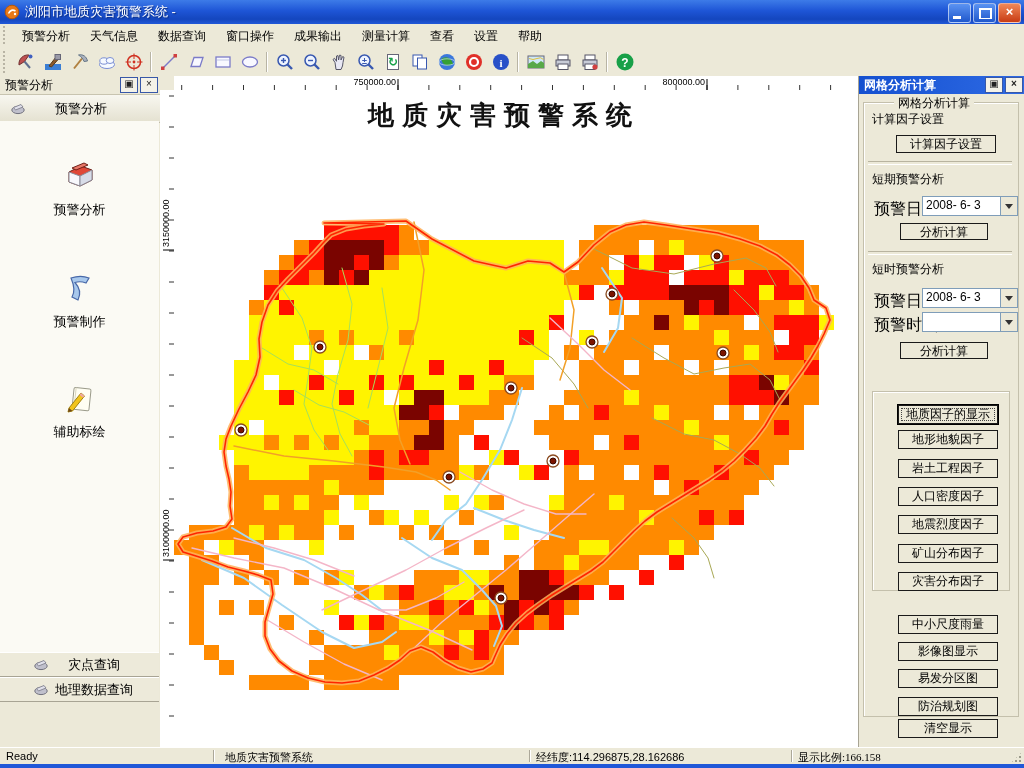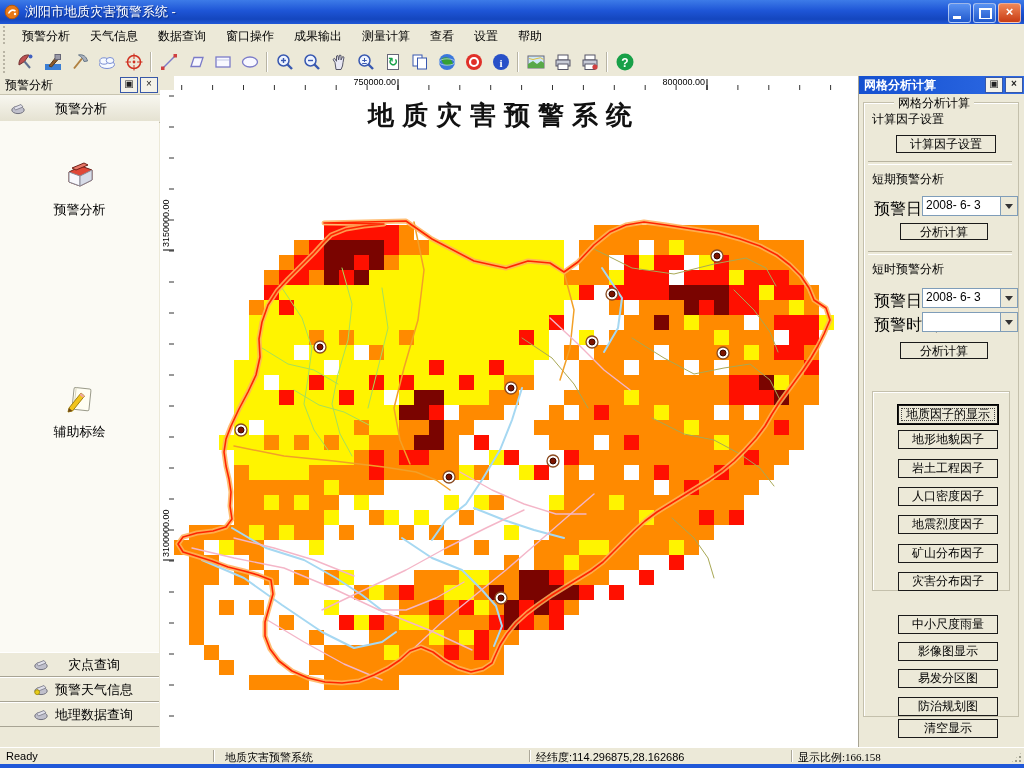--- a/index.html
+++ b/index.html
@@ -290,45 +290,40 @@
         </span>
         <span class="hdr-label">预警分析</span>
       </div>
       <div id="lp-items">
           <div class="lp-item" style="top: 38px;"><span><svg width="38" height="36" viewBox="0 0 36 36">
                 <path d="M7,13 L19,7 L30,11 L30,21 L18,27 L7,23 Z" fill="#e04838" stroke="#702018"></path>
                 <path d="M7,13 L18,17 L18,27 L7,23 Z" fill="#f8f8fc" stroke="#8a8a96"></path>
                 <path d="M18,17 L30,11 L30,21 L18,27 Z" fill="#d8dce8" stroke="#8a8a96"></path>
                 <path d="M10,9 L22,4 L26,6 L14,11 Z" fill="#e87868" stroke="#702018"></path>
               </svg></span><div class="lp-label">预警分析</div></div>
+          <div class="lp-item" style="top: 150px;"><span><svg width="38" height="36" viewBox="0 0 36 36">
+                <path d="M9,7 C15,5 22,5 27,7 L24,12 C20,10.5 16,10.5 13,11.5 C18,17 19,23 16,29 L10,26 C13,21 12,14 9,7 Z" fill="#a8c8ec" stroke="#4868a8" stroke-width="1.2"></path>
+              </svg></span><div class="lp-label">预警制作</div></div>
           <div class="lp-item" style="top: 260px;"><span><svg width="38" height="36" viewBox="0 0 36 36">
                 <g transform="rotate(6 18 18)">
                   <rect x="11" y="7" width="17" height="22" rx="1.5" fill="#fffef2" stroke="#9a9a8a"></rect>
                   <line x1="13" y1="7" x2="13" y2="29" stroke="#d8d4c0"></line>
                 </g>
                 <path d="M7,27 L19,12 L22.5,15 L10.5,30 L6,31 Z" fill="#f2c41c" stroke="#a08210"></path>
                 <path d="M19,12 L22.5,15 L21,16.8 L17.5,13.8 Z" fill="#f0a8a0"></path>
                 <path d="M6,31 L7,27 L10.5,30 Z" fill="#704818"></path>
               </svg></span><div class="lp-label">辅助标绘</div></div>
         </div>
       <div id="lp-bottom">
           <div class="lp-bar">
             <span class="bar-icon"><svg width="16" height="16" viewBox="0 0 16 16">
                 <ellipse cx="8" cy="11" rx="6.2" ry="3.6" fill="#c0c0cc" stroke="#70707c"></ellipse>
                 <path d="M3.5,8.5 L11,5.5 L13,8 L5.5,11 Z" fill="#e0e0ea" stroke="#8a8a96"></path>
               </svg></span>
             <span class="bar-label">灾点查询</span>
-          </div>
-          <div class="lp-bar">
-            <span class="bar-icon"><svg width="16" height="16" viewBox="0 0 16 16">
-                <ellipse cx="8" cy="11" rx="6.2" ry="3.6" fill="#c0c0cc" stroke="#70707c"></ellipse>
-                <path d="M3.5,8.5 L11,5.5 L13,8 L5.5,11 Z" fill="#e0e0ea" stroke="#8a8a96"></path>
-                <circle cx="4.2" cy="12.2" r="2.4" fill="#e8cc18" stroke="#a89410"></circle>
-              </svg></span>
-            <span class="bar-label">预警天气信息</span>
           </div>
           <div class="lp-bar">
             <span class="bar-icon"><svg width="16" height="16" viewBox="0 0 16 16">
                 <ellipse cx="8" cy="11" rx="6.2" ry="3.6" fill="#c0c0cc" stroke="#70707c"></ellipse>
                 <path d="M3.5,8.5 L11,5.5 L13,8 L5.5,11 Z" fill="#e0e0ea" stroke="#8a8a96"></path>
               </svg></span>
             <span class="bar-label">地理数据查询</span>
           </div>
         </div>
     </div>

